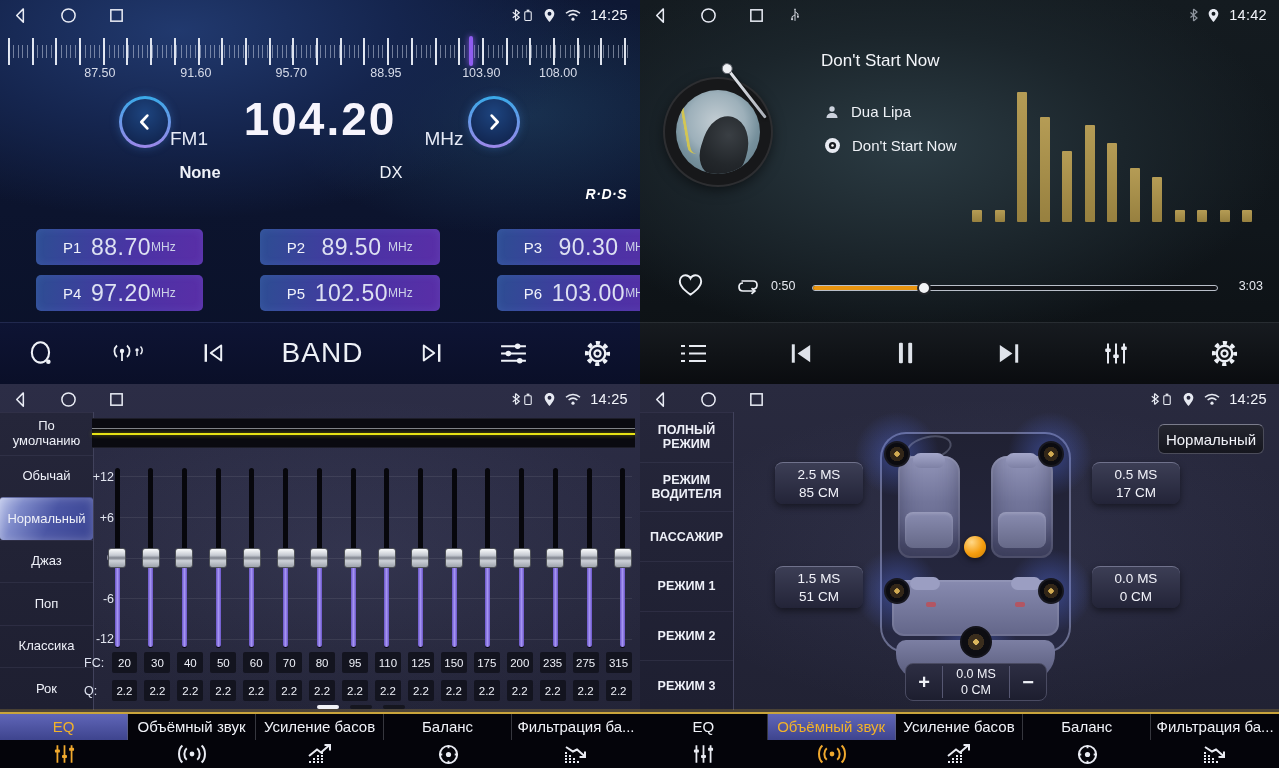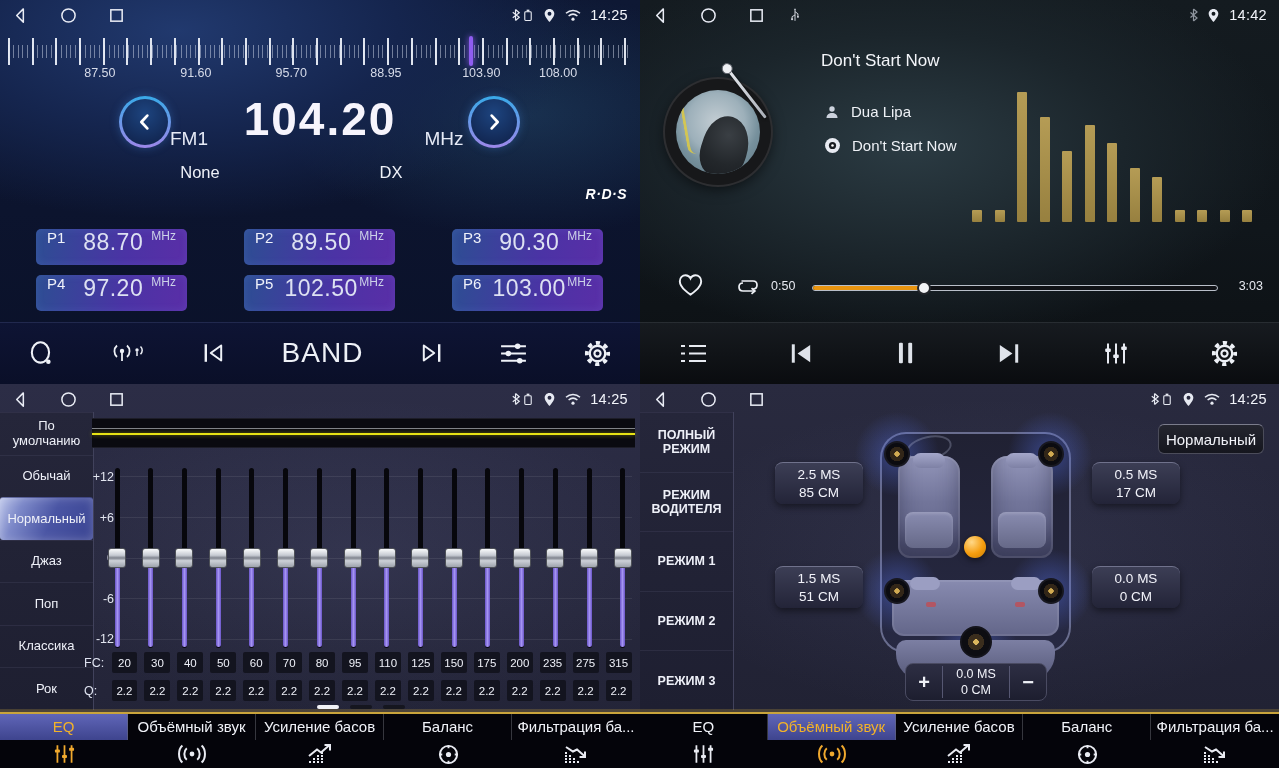--- a/index.html
+++ b/index.html
@@ -38,25 +38,25 @@
   .needle { position:absolute; top:0; height:30px; width:4px; border-radius:2px; background:#8f5df0; box-shadow:0 0 6px #8f5df0; }
   .ruler-labels { position:absolute; left:0; right:0; top:66px; height:16px; }
   .ruler-labels span { position:absolute; transform:translateX(-50%); font-size:12.5px; color:#d6dbe9; }
   .freq-big { position:absolute; left:0; right:0; top:92px; text-align:center; font-size:46px; font-weight:700; color:#f6f4fc; letter-spacing:2px; }
   .chev { position:absolute; width:52px; height:52px; border-radius:50%; padding:3px;
     background:linear-gradient(180deg,#38a9e8,#9d87e9); box-shadow:0 0 10px rgba(70,140,230,.35); }
   .chev-in { width:100%; height:100%; border-radius:50%; display:flex; align-items:center; justify-content:center;
     background:radial-gradient(circle at 50% 32%, #1d447f 0%, #132a57 70%, #0f2248 100%); }
   .fm-label { position:absolute; left:170px; top:128px; width:62px; font-size:19px; color:#e6eaf6; }
   .mhz-label { position:absolute; left:413px; top:128px; width:62px; text-align:center; font-size:19px; color:#e6eaf6; }
-  .sub-none { position:absolute; left:148px; top:163px; width:104px; text-align:center; font-size:16.5px; color:#eef1f8; }
+  .sub-none { position:absolute; left:148px; top:163px; width:104px; text-align:center; font-size:16.5px; color:#eef1f8;font-weight:bold; }
   .sub-dx   { position:absolute; left:339px; top:163px; width:104px; text-align:center; font-size:16.5px; color:#eef1f8; }
   .rds { position:absolute; right:13px; top:186px; font-size:14px; font-weight:800; font-style:italic; color:#fff; letter-spacing:.5px; }
   .presets { position:absolute; left:36px; right:37px; top:229px; display:grid; grid-template-columns:repeat(3,1fr); gap:10px 57px; }
-  .preset { height:36px; border-radius:5px; display:flex; align-items:flex-start; padding:0 11px;
+  .preset { height:36px; border-radius:5px; display:flex; align-items:center; padding:0 27px;
     background:linear-gradient(100deg,#2d4e93 0%, #453а9f 45%, #4b33a5 60%, #5a2ea7 100%);
     background:linear-gradient(100deg,#2d4e93 0%, #4b33a5 60%, #5a2ea7 100%);
     box-shadow:inset 0 0 8px rgba(130,160,255,.15); }
   .preset .p { font-size:15px; color:#f0f2fa; width:28px; }
   .preset .f { flex:1; text-align:center; font-size:23px; color:#dde1f2; letter-spacing:.5px; }
   .preset .u { font-size:12px; color:#ccd2e8; }
   .toolbar { position:absolute; left:0; right:0; bottom:0; height:62px; display:flex; align-items:center; justify-content:space-around; }
   #q-radio .toolbar { background:linear-gradient(180deg,#0e1434 0%, #0a0f28 100%); box-shadow:inset 0 1px 0 rgba(120,140,200,.18); }
   #q-player .toolbar { background:linear-gradient(180deg,#171b20 0%, #0a0c0f 100%); box-shadow:inset 0 1px 0 rgba(200,210,220,.10); }
   .tbtn { display:flex; align-items:center; justify-content:center; color:#eef1f7; }
@@ -791,20 +791,21 @@
               <circle cx="8" cy="10.2" r="1.6" fill="#e7eaf2"></circle>
             </svg>
           </span>
         <span class="sb-time">14:25</span>
       </div>
     </div>
 
     <div class="sidebar">
         <div class="side-item">ПОЛНЫЙ РЕЖИМ</div>
         <div class="side-item">РЕЖИМ ВОДИТЕЛЯ</div>
+        <div class="side-item">ПАССАЖИР</div>
         <div class="side-item">РЕЖИМ 1</div>
         <div class="side-item">РЕЖИМ 2</div>
         <div class="side-item">РЕЖИМ 3</div>
       </div>
 
     <div class="sf-preset-btn">Нормальный</div>
 
     <div class="car">
       <div class="glow" style="left:-33px; top:-28px;"></div>
       <div class="glow" style="left:120px; top:-28px;"></div>

